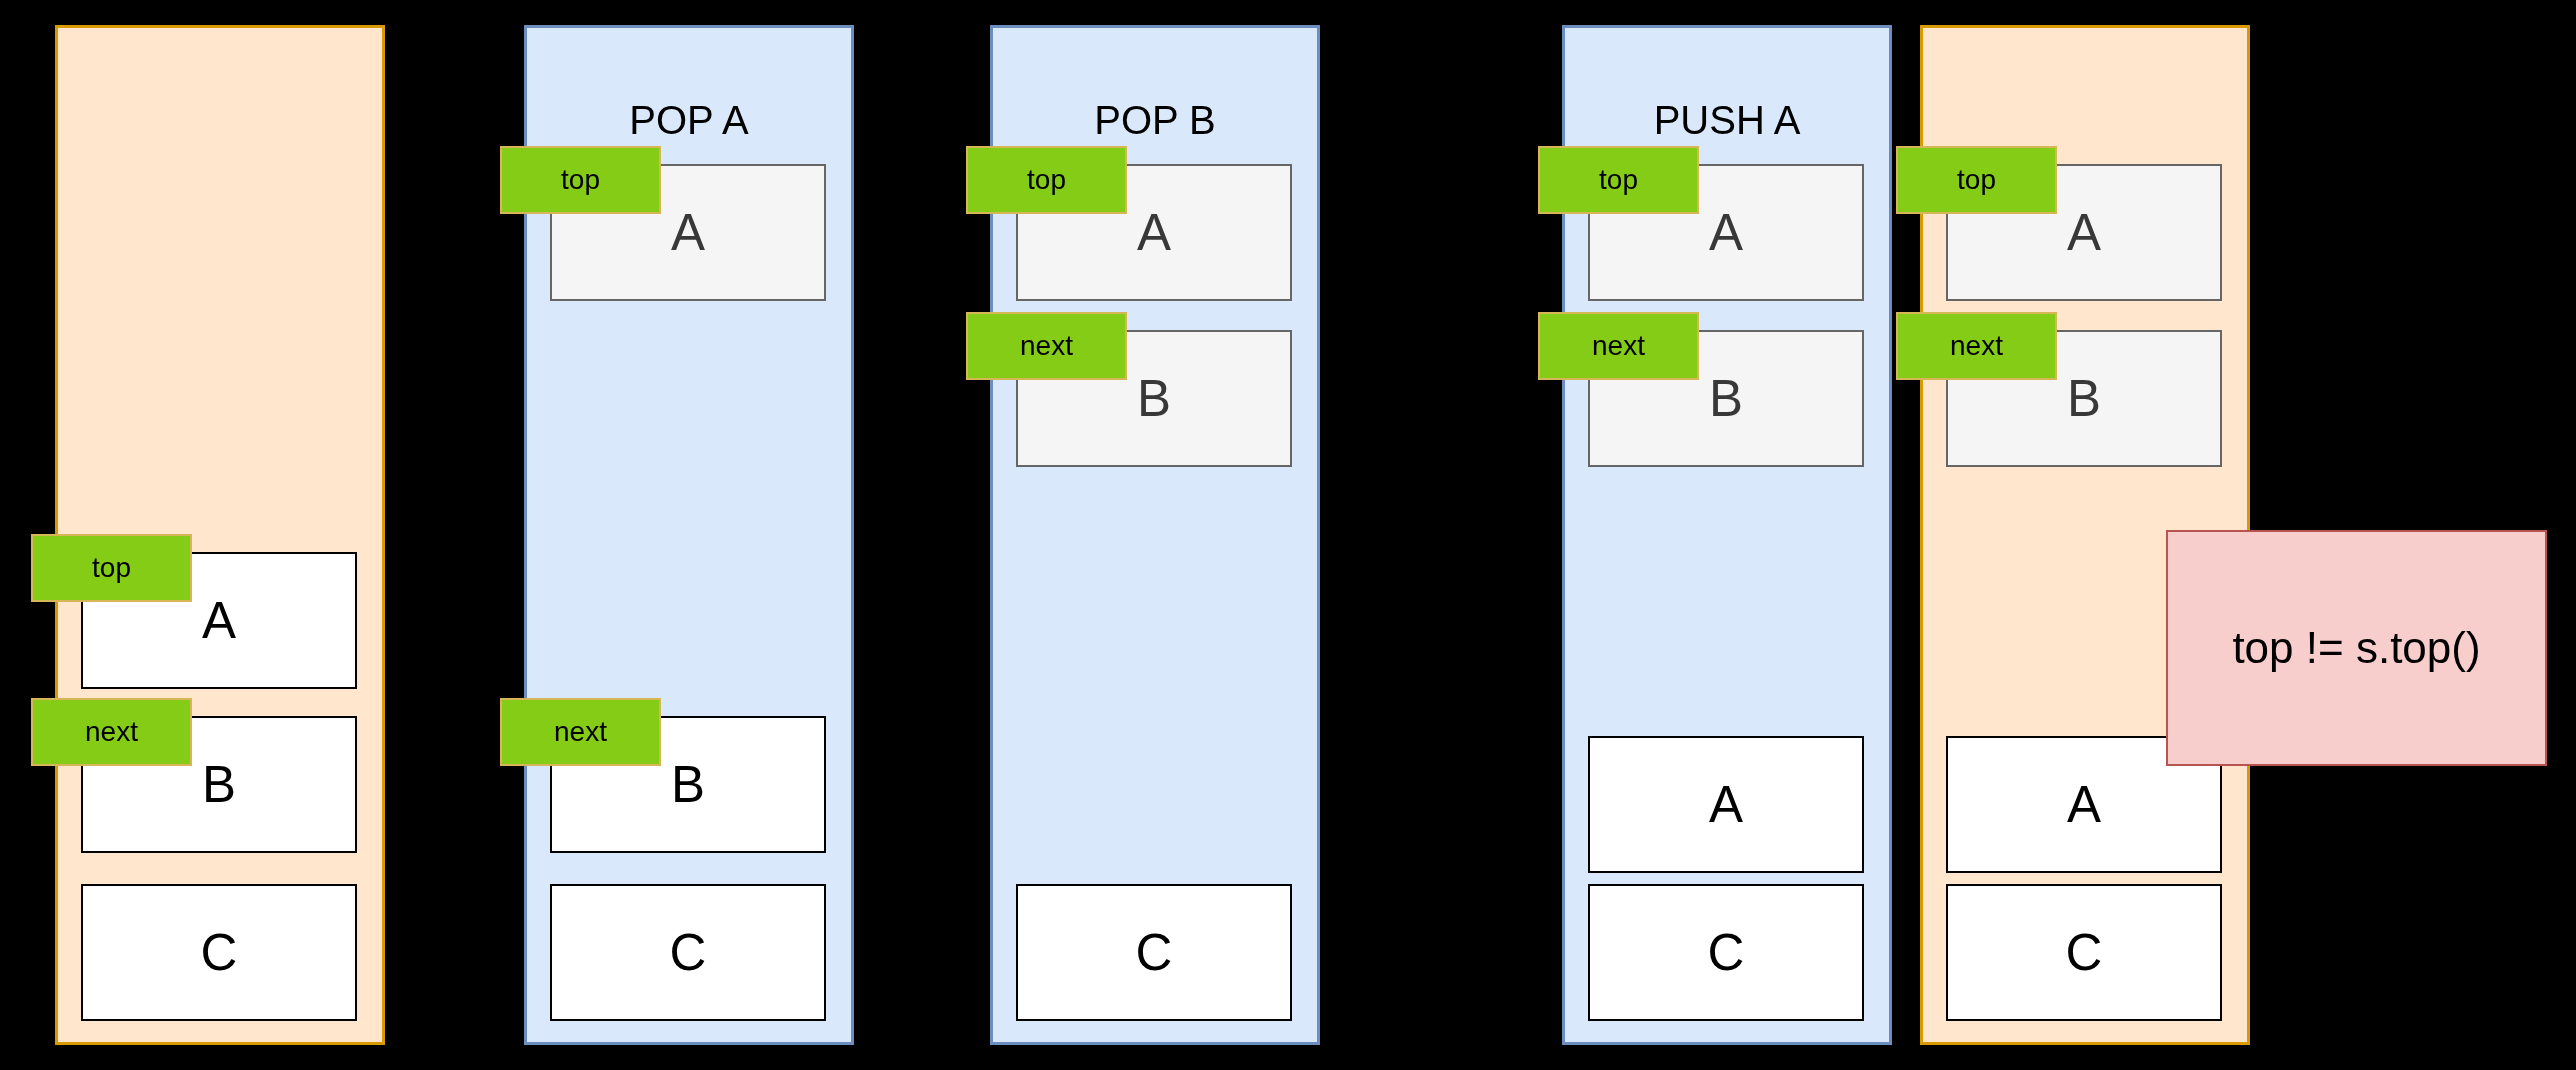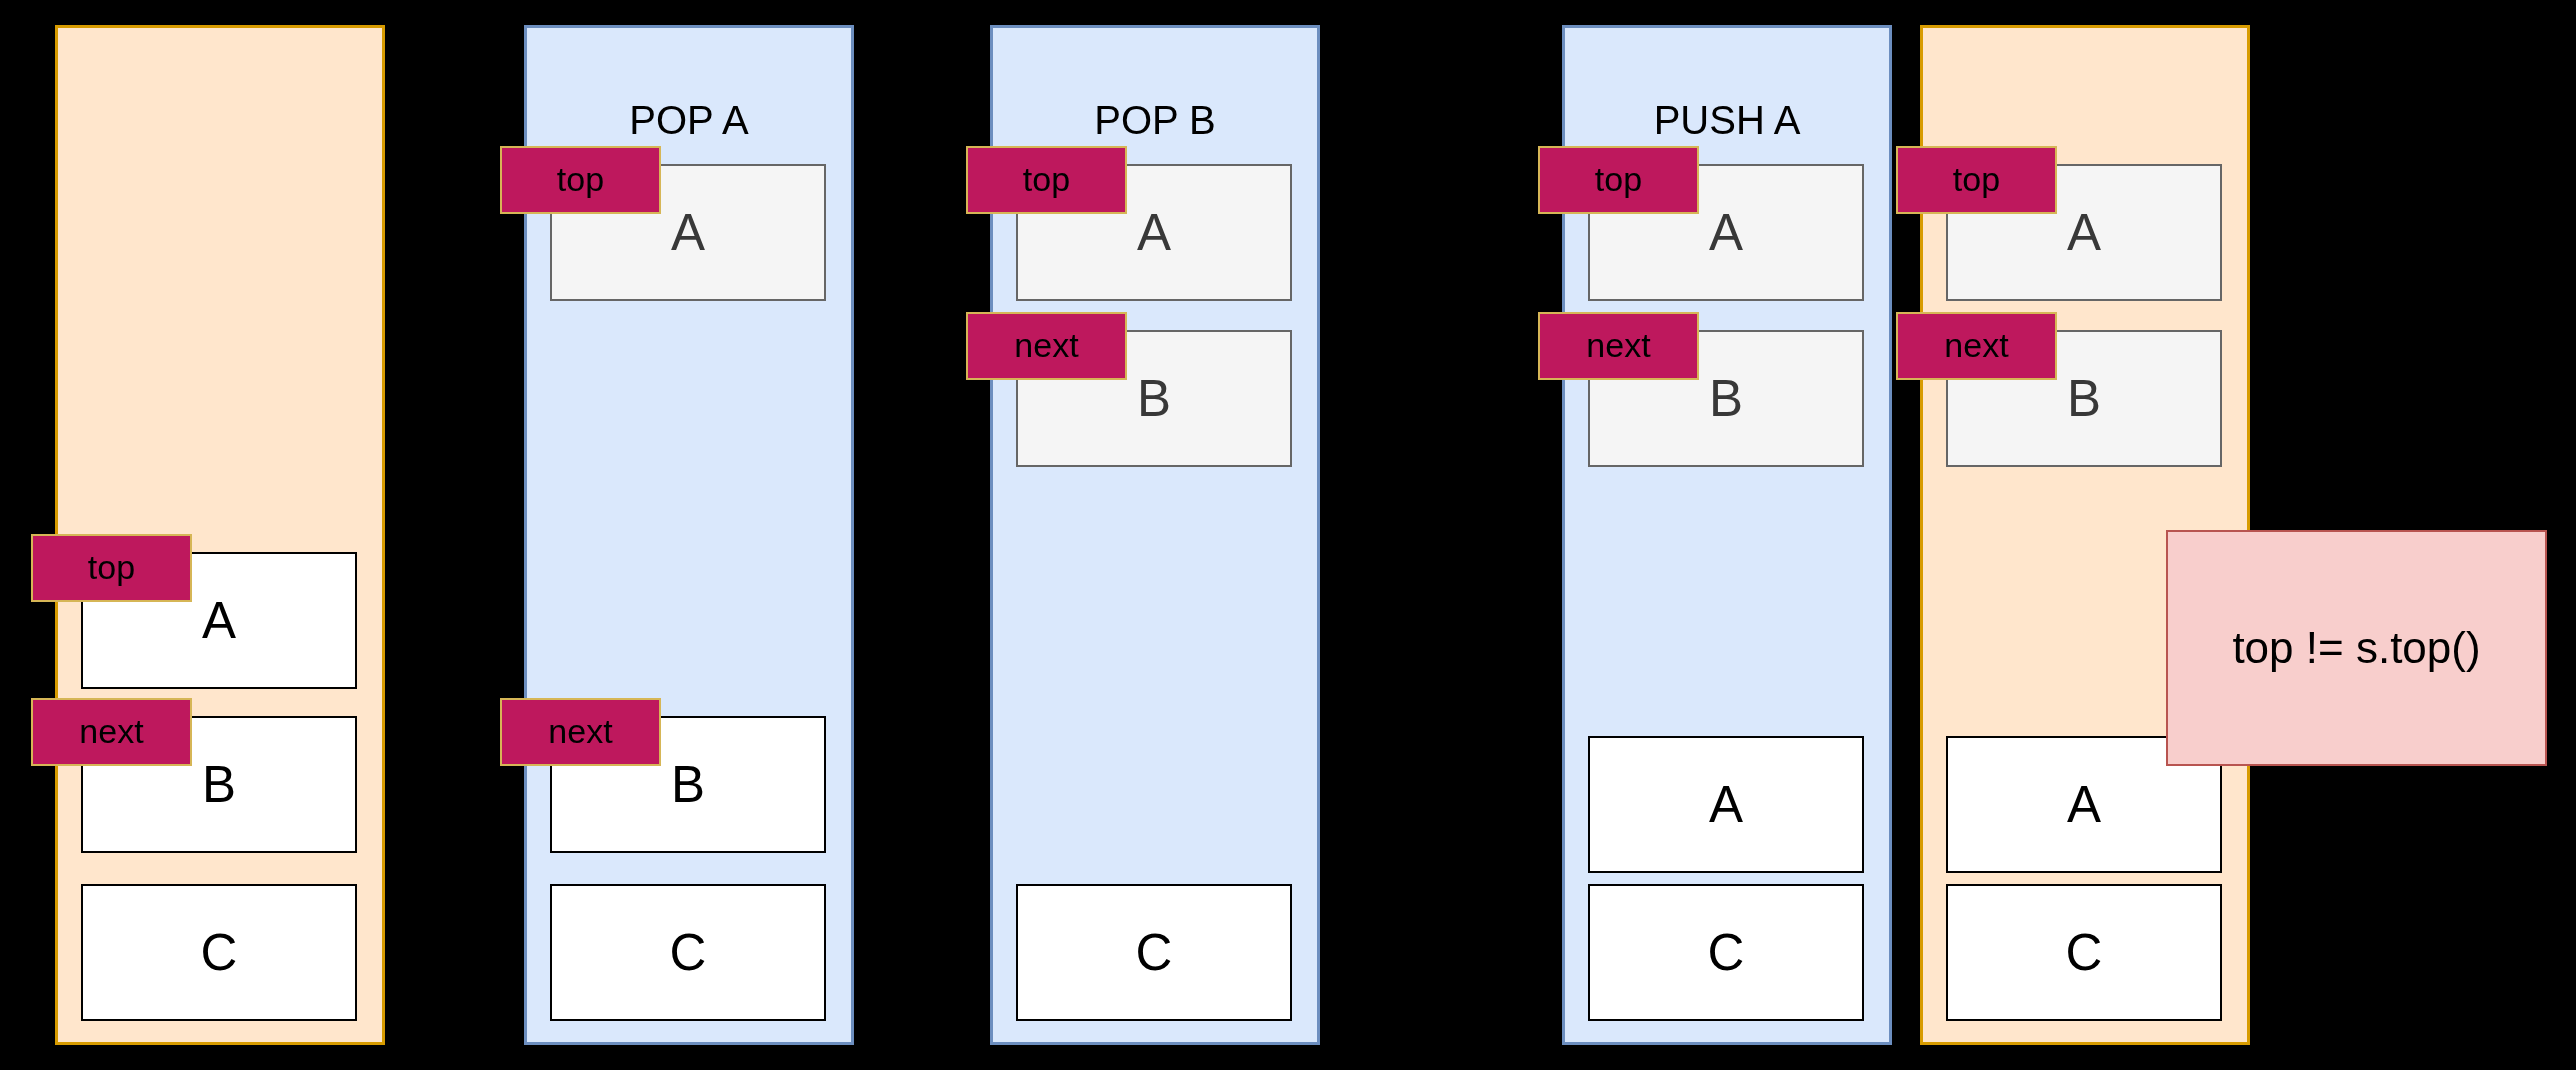--- a/index.html
+++ b/index.html
@@ -42,23 +42,23 @@
   .row-top1{top:136px;}
   .row-top2{top:302px;}
   .row-mid1{top:524px;}
   .row-mid2{top:688px;}
   .row-bottom1{top:708px;}
   .row-bottom2{top:856px;}
   .tag{
     position:absolute;left:-52px;top:-20.5px;
     width:161px;height:68px;
     box-sizing:border-box;
-    background:#be185d;border:2.7px solid #d6b656;
+    background:#84cc16;border:2.7px solid #d6b656;
     display:flex;align-items:center;justify-content:center;
-    font-size:34px;color:#000;
+    font-size:28px;color:#000;
     z-index:3;
   }
   .annotation{
     position:absolute;left:2166px;top:530px;
     width:381px;height:236px;
     box-sizing:border-box;
     background:#f8cecc;border:2.7px solid #b85450;
     display:flex;align-items:center;justify-content:center;
     font-size:44px;color:#000;
     z-index:6;

